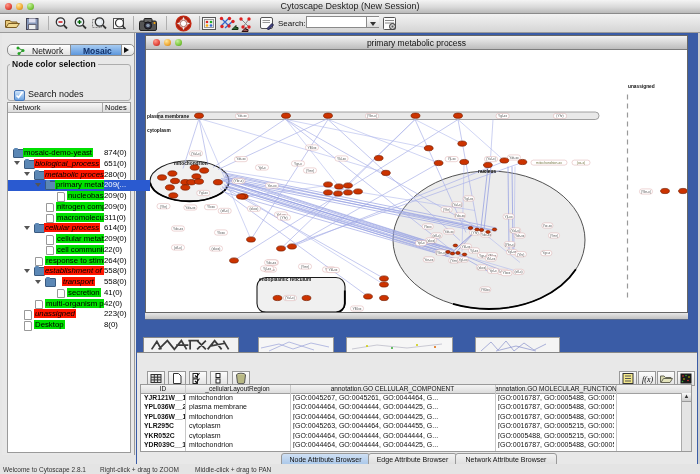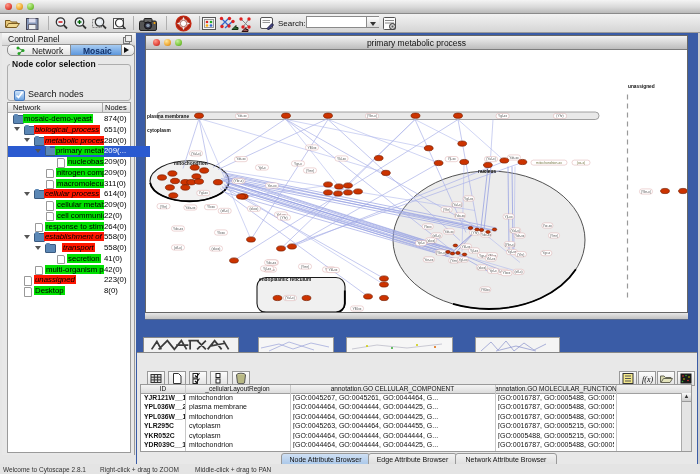--- a/index.html
+++ b/index.html
@@ -67,21 +67,21 @@
     background:linear-gradient(#cfe4fa,#6ba3e2);border:1px solid #4878b8;
     border-radius:2px;}
   #chklbl{position:absolute;left:26px;top:56px;font-size:9px;color:#111;}
   #treewrap{position:absolute;left:5px;top:69px;width:124px;height:351px;
     background:#fff;border:1px solid #9a9a9a;box-sizing:border-box;}
   #treehead{position:absolute;left:0;top:0;width:100%;height:9px;
     background:linear-gradient(#f8f8f8,#dcdcdc);border-bottom:1px solid #a8a8a8;}
   #treehead .n1{position:absolute;left:5px;top:0px;font-size:7.5px;color:#111;}
   #treehead .n2{position:absolute;left:97px;top:0px;font-size:7.5px;color:#111;}
   #treehead .sep{position:absolute;left:94px;top:0;width:1px;height:9px;background:#a8a8a8;}
-  .trow{position:absolute;left:0;width:142px;height:10.75px;font-size:7.8px;}
+  .trow{position:absolute;left:0;width:142px;height:10.75px;font-size:7.8px;margin-top:34px;}
   .trow .lbl{position:absolute;top:0.5px;white-space:nowrap;overflow:hidden;color:#000;padding:0 1px;}
   .trow .cnt{position:absolute;left:96px;top:0.5px;color:#000;}
   .gbg{background:#00e000;}
   .rbg{background:#ff1500;font-style:italic;}
   .arr{position:absolute;top:3px;width:0;height:0;
     border-left:3px solid transparent;border-right:3px solid transparent;
     border-top:4px solid #555;}
   .fold{position:absolute;top:1.5px;width:9px;height:7px;background:#5b87b5;
     border:0.5px solid #3a5a80;border-radius:1px;}
   .fold:before{content:"";position:absolute;left:0;top:-2px;width:4px;height:2px;
@@ -124,20 +124,21 @@
     font-size:8.5px;color:#111;}
   .nlight{position:absolute;top:3px;width:7px;height:7px;border-radius:50%;}
 </style>
 </head>
 <body>
 
 <div id="apptitle" class="abs">
   <div class="light" style="left:5px;background:radial-gradient(circle at 35% 30%,#ff9a8a,#e2453a 60%,#a01808);"></div>
   <div class="light" style="left:16px;background:radial-gradient(circle at 35% 30%,#ffe9a0,#f0a832 60%,#b87408);"></div>
   <div class="light" style="left:27px;background:radial-gradient(circle at 35% 30%,#c8f0a0,#7cc83c 60%,#3e8810);"></div>
+  <div class="t">Cytoscape Desktop (New Session)</div>
 </div>
 
 <div id="toolbar" class="abs">
   <div class="tsep" style="left:48px"></div>
   <div class="tsep" style="left:133px"></div>
   <div class="tsep" style="left:166px"></div>
   <div class="tsep" style="left:199px"></div>
   <svg class="abs" style="left:4px;top:1px" width="395" height="17" viewBox="0 0 395 17">
 
     <g stroke="#7a5a20" stroke-width="1" fill="#e8c87a">
@@ -701,27 +702,20 @@
 <ellipse cx="464.5" cy="254" rx="2.2" ry="1.4" fill="#cc3300" stroke="#7a1e00" stroke-width="0.7"></ellipse>
 <ellipse cx="455.4" cy="245" rx="2.2" ry="1.4" fill="#cc3300" stroke="#7a1e00" stroke-width="0.7"></ellipse>
 <ellipse cx="470.5" cy="227.5" rx="2.2" ry="1.4" fill="#cc3300" stroke="#7a1e00" stroke-width="0.7"></ellipse>
 <ellipse cx="448" cy="251.5" rx="2.2" ry="1.4" fill="#cc3300" stroke="#7a1e00" stroke-width="0.7"></ellipse>
 <ellipse cx="477" cy="229" rx="2.2" ry="1.4" fill="#cc3300" stroke="#7a1e00" stroke-width="0.7"></ellipse>
 <ellipse cx="452.5" cy="253" rx="2.2" ry="1.4" fill="#cc3300" stroke="#7a1e00" stroke-width="0.7"></ellipse>
   </svg>
 </div>
 
 <div id="cpanel" class="abs">
-  <div id="cpanelhead">
-      <div class="t">Control Panel</div>
-    <svg style="position:absolute;right:3px;top:2px" width="9" height="9">
-        <rect x="0.5" y="2.5" width="6" height="6" fill="none" stroke="#777"></rect>
-        <rect x="2.5" y="0.5" width="6" height="6" fill="#eee" stroke="#777"></rect>
-      </svg>
-  </div>
   <div id="tabs">
     <svg style="position:absolute;left:8px;top:1px" width="9" height="9">
         <circle cx="2" cy="2" r="1.5" fill="#2a2"></circle>
         <circle cx="7" cy="4.5" r="1.5" fill="#2a2"></circle>
         <circle cx="3" cy="7.5" r="1.5" fill="#2a2"></circle>
         <path d="M2 2 L7 4.5 L3 7.5" stroke="#383" fill="none"></path>
       </svg>
     <div class="nt">Network</div>
     <div id="tabMosaic"></div>
     <div class="mt">Mosaic</div>

